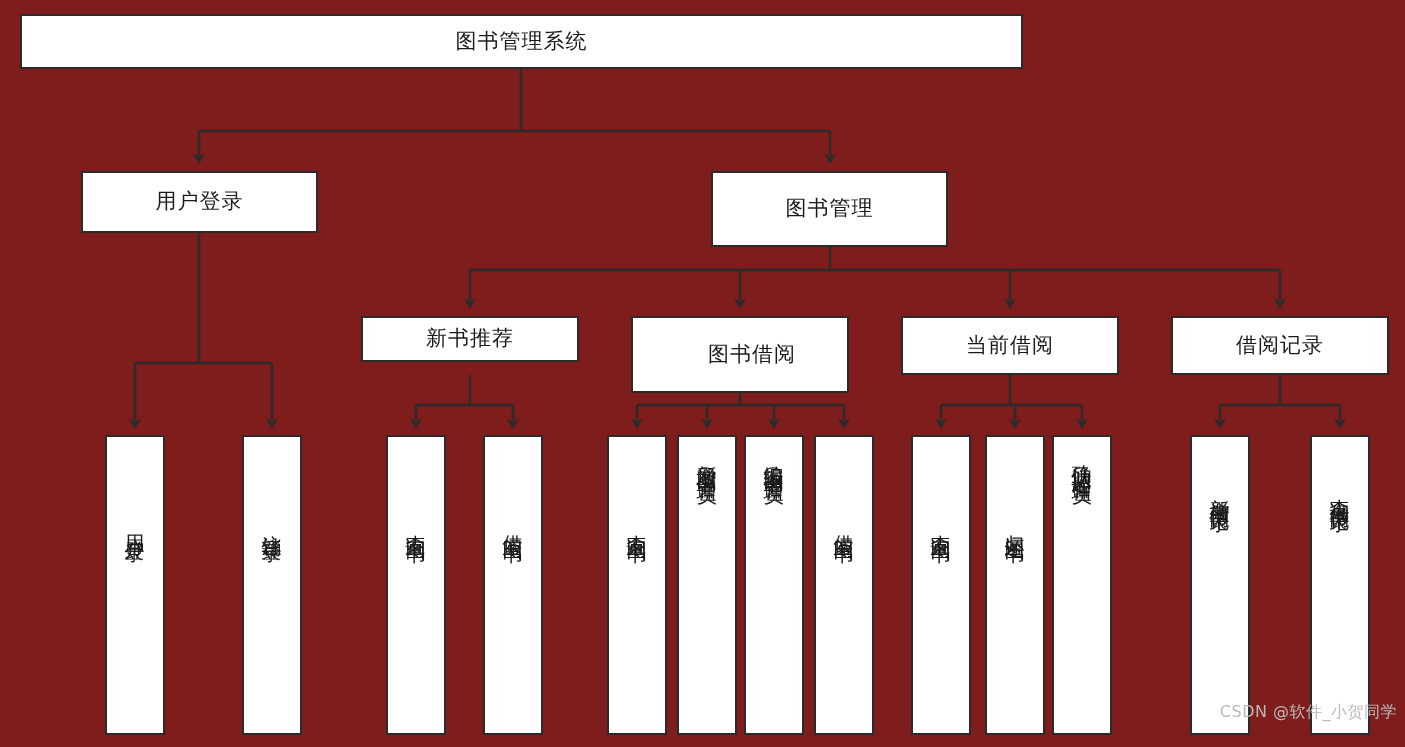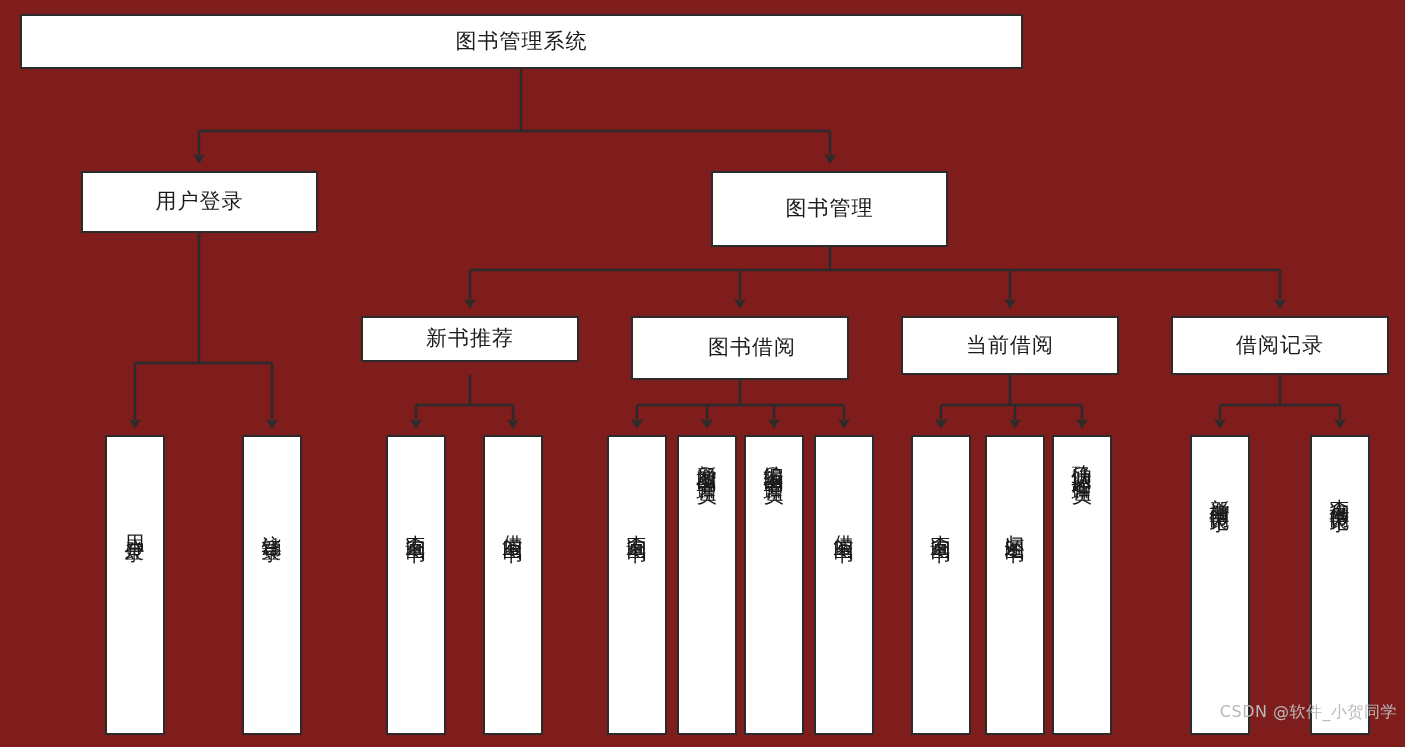--- a/index.html
+++ b/index.html
@@ -137,21 +137,21 @@
   <div class="node" style="left:81px; top:171px; width:237px; height:62px;">
     <span class="node-label">用户登录</span>
   </div>
   <div class="node" style="left:711px; top:171px; width:237px; height:76px;">
     <span class="node-label">图书管理</span>
   </div>
 
   <div class="node" style="left:361px; top:316px; width:218px; height:46px;">
     <span class="node-label">新书推荐</span>
   </div>
-  <div class="node" style="left:631px; top:316px; width:218px; height:64px;padding-left:24px;">
+  <div class="node" style="left:631px; top:316px; width:218px; height:77px;padding-left:24px;">
     <span class="node-label">图书借阅</span>
   </div>
   <div class="node" style="left:901px; top:316px; width:218px; height:59px;">
     <span class="node-label">当前借阅</span>
   </div>
   <div class="node" style="left:1171px; top:316px; width:218px; height:59px;">
     <span class="node-label">借阅记录</span>
   </div>
 
   <div class="node vertical mid" style="left:105px; top:435px; width:60px; height:300px;">

